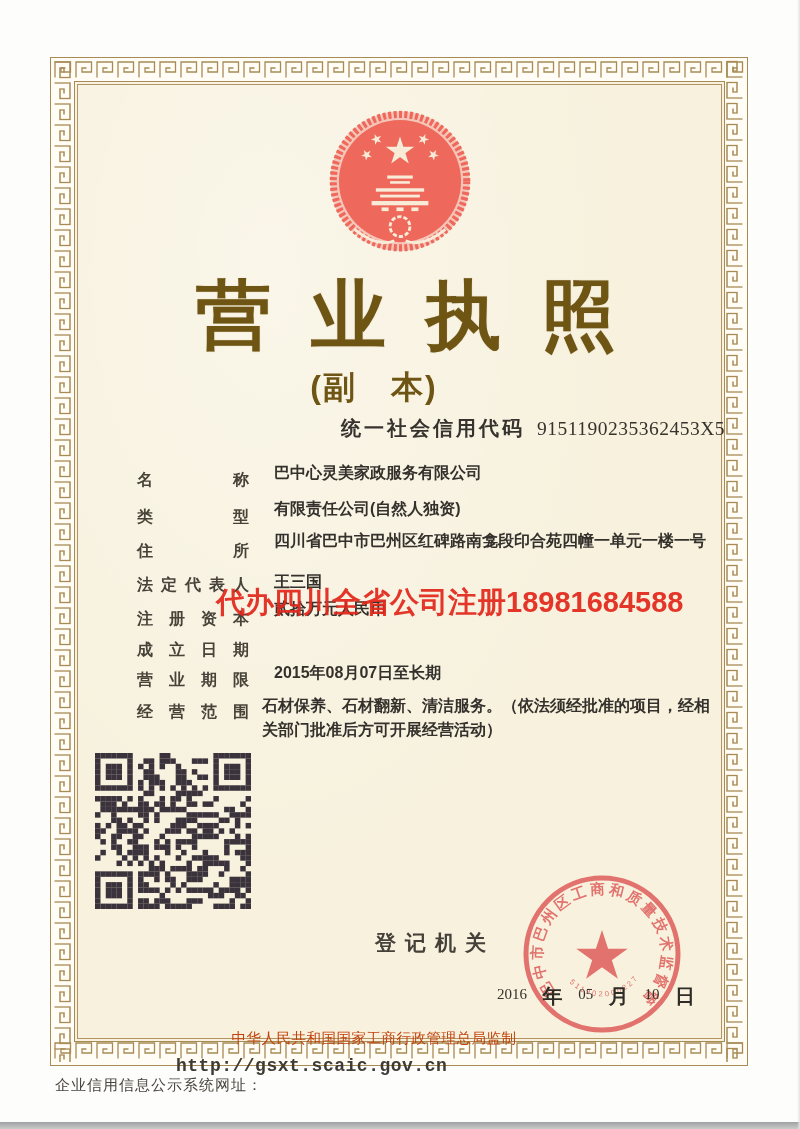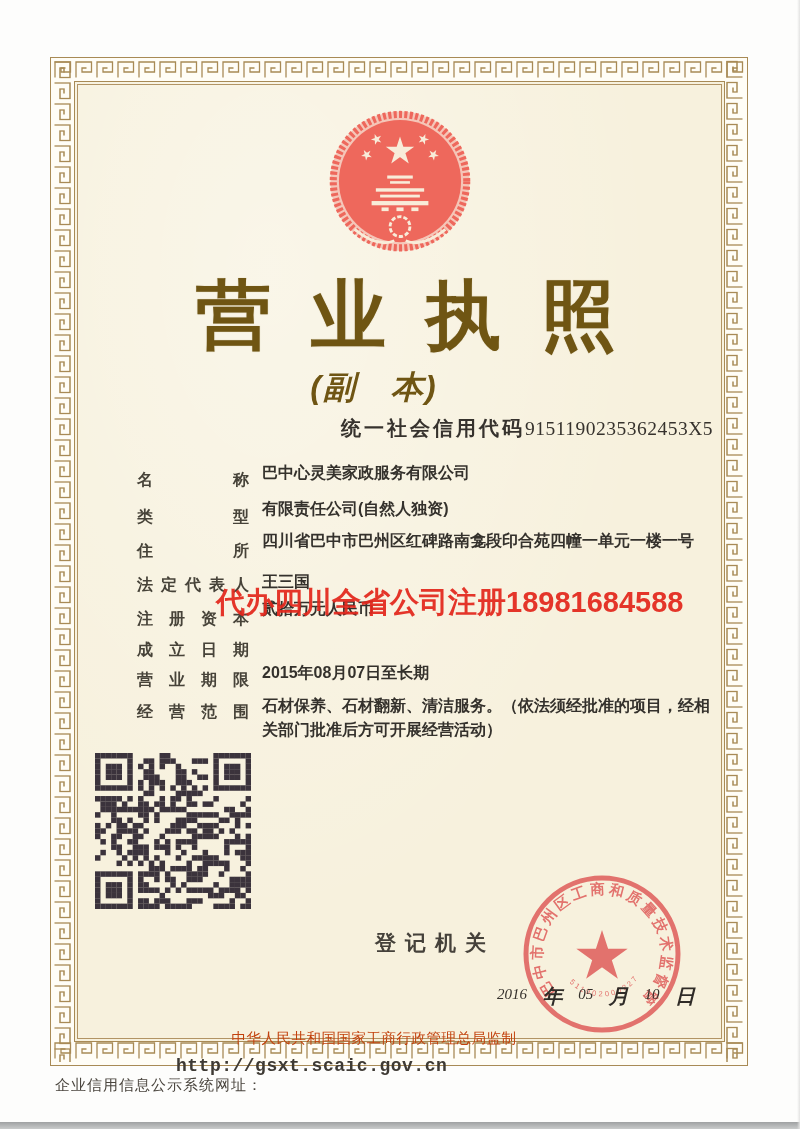--- a/index.html
+++ b/index.html
@@ -27,48 +27,48 @@
   .abs{position:absolute;z-index:6;}
   .emblem{left:329px;top:110px;width:142px;height:148px;z-index:5;}
   .title{
     left:0;top:266px;width:800px;text-align:center;
     font-size:75px;font-weight:700;color:#6f5513;
     letter-spacing:40px;padding-left:52px;box-sizing:border-box;
     text-shadow:0 0 1px rgba(111,85,19,.4);
   }
   .subtitle{
     left:0;top:366px;width:748px;text-align:center;
-    font-size:32px;font-weight:700;color:#6f5513;letter-spacing:2px;font-style:italic;
-  }
-  .credit-line{left:341px;top:415px;display:flex;align-items:baseline;}
+    font-size:32px;font-weight:700;color:#6f5513;letter-spacing:2px;
+  }
+  .credit-line{left:341px;top:415px;display:flex;align-items:baseline;gap:12px;}
   .credit-label{font-size:20px;font-weight:700;color:#36322d;letter-spacing:3px;}
   .credit-code{font-size:19.5px;color:#36322d;font-family:"Liberation Serif",serif;letter-spacing:.5px;}
   .flabel{
     position:absolute;left:137px;width:112px;z-index:6;
     font-size:16px;font-weight:600;color:#474339;
     text-align:justify;text-align-last:justify;line-height:21px;
   }
   .fvalue{
     position:absolute;left:262px;width:458px;z-index:6;
     font-size:16px;font-weight:600;color:#34312c;line-height:24px;
   }
-  .nowrap{white-space:nowrap;}
+  .nowrap{white-space:nowrap;margin-left:12px;}
   .watermark{
     left:216px;top:583px;z-index:12;white-space:nowrap;
     font-size:29px;font-weight:700;color:#e3271c;opacity:.93;letter-spacing:0px;
   }
   .qr{left:95px;top:753px;width:156px;height:156px;z-index:6;}
   .registrar{
     left:375px;top:929px;font-size:21px;font-weight:600;color:#45413a;
     letter-spacing:9px;z-index:6;
   }
   .seal{left:519px;top:871px;width:166px;height:166px;z-index:7;opacity:.88;}
   .date-row{
     left:497px;top:983px;width:198px;display:flex;z-index:8;
-    justify-content:space-between;align-items:baseline;font-style:italic;
+    justify-content:space-between;align-items:baseline;
   }
   .d-num{font-size:15px;color:#35312c;font-family:"Liberation Serif",serif;transform:translateY(-4px);}
   .d-cjk{font-size:20px;font-weight:700;color:#2f2b27;}
   .notice{
     left:14px;top:990px;width:280px;z-index:8;
     font-size:17px;font-weight:600;color:#403b35;line-height:25px;
   }
   .url{
     left:176px;top:1056px;z-index:8;font-family:"Liberation Mono",monospace;
     font-size:18px;font-weight:700;color:#3e3a34;letter-spacing:.5px;

